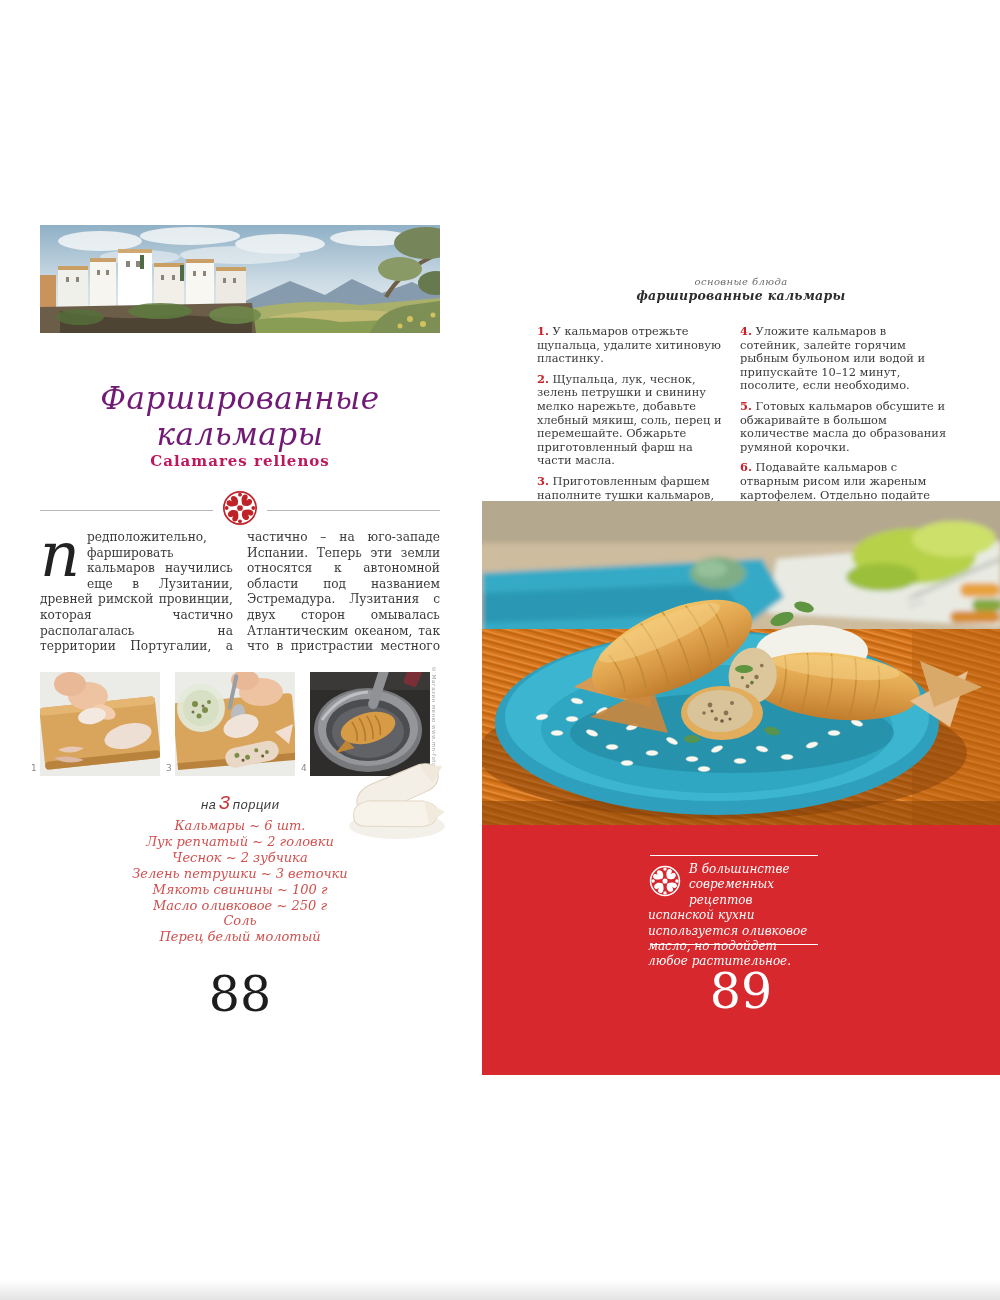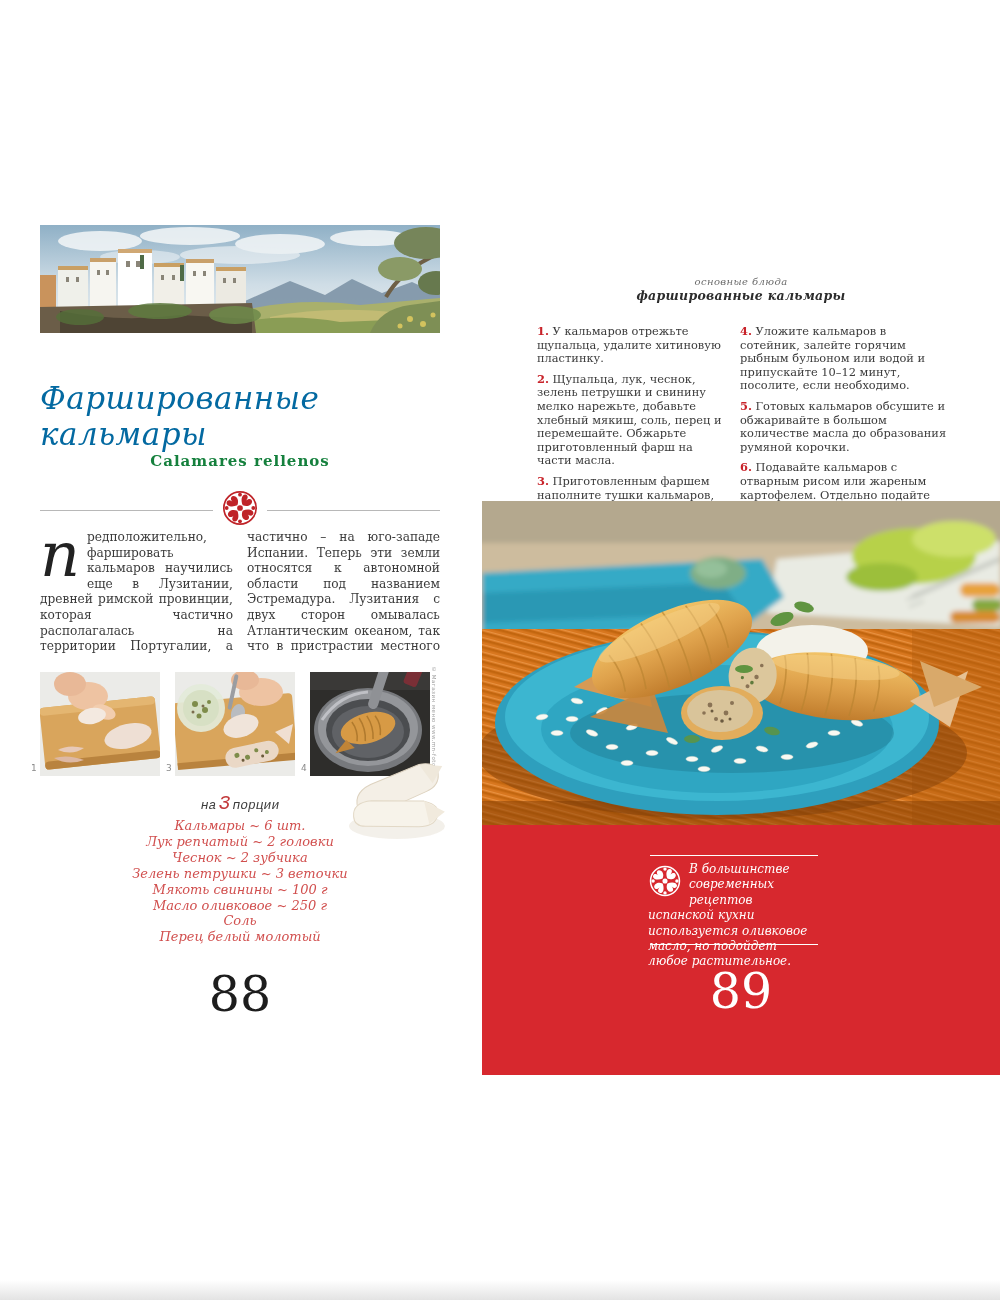--- a/index.html
+++ b/index.html
@@ -4,24 +4,24 @@
 <style>
   html,body{margin:0;padding:0;}
   body{
     width:1000px;height:1300px;position:relative;background:#ffffff;
     font-family:"DejaVu Serif","Liberation Serif",serif;color:#3a3a3a;
     overflow:hidden;
   }
   .abs{position:absolute;}
   
   .panorama{left:40px;top:225px;width:400px;height:108px;overflow:hidden;}
-  .title{left:40px;top:380px;width:400px;text-align:left;font-size:31px;line-height:36px;
-         color:#0369a1;letter-spacing:.5px;font-style:italic;}
+  .title{left:40px;top:380px;width:400px;text-align:center;font-size:31px;line-height:36px;
+         color:#701a75;letter-spacing:.5px;font-style:italic;}
   .subtitle{left:40px;top:452px;width:400px;text-align:center;font-size:15px;font-weight:bold;
-            color:#15803d;letter-spacing:1px;}
+            color:#be185d;letter-spacing:1px;}
   .divider{left:40px;top:489px;width:400px;display:flex;align-items:center;gap:8px;}
   .divider .rule{flex:1;height:1px;background:#b8b8b8;}
   .intro{left:40px;top:530px;width:400px;height:138px;overflow:hidden;
          column-count:2;column-gap:14px;font-size:12.2px;line-height:15.6px;
          text-align:justify;color:#3b3b3b;}
   .dropcap{float:left;font-size:62px;line-height:46px;font-style:italic;color:#222;
            margin:2px 7px 0 0;}
   .stepphoto{width:120px;height:104px;overflow:hidden;top:672px;}
   .photonum{top:763px;width:8px;font-size:9px;color:#8a8a8a;font-family:"DejaVu Sans","Liberation Sans",sans-serif;}
   .photocredit{left:431px;top:666px;height:110px;writing-mode:vertical-rl;font-size:5.5px;

